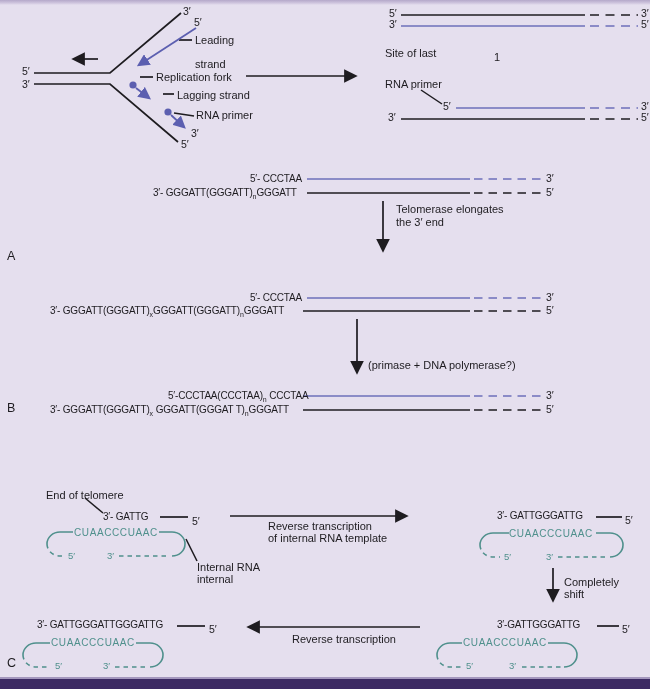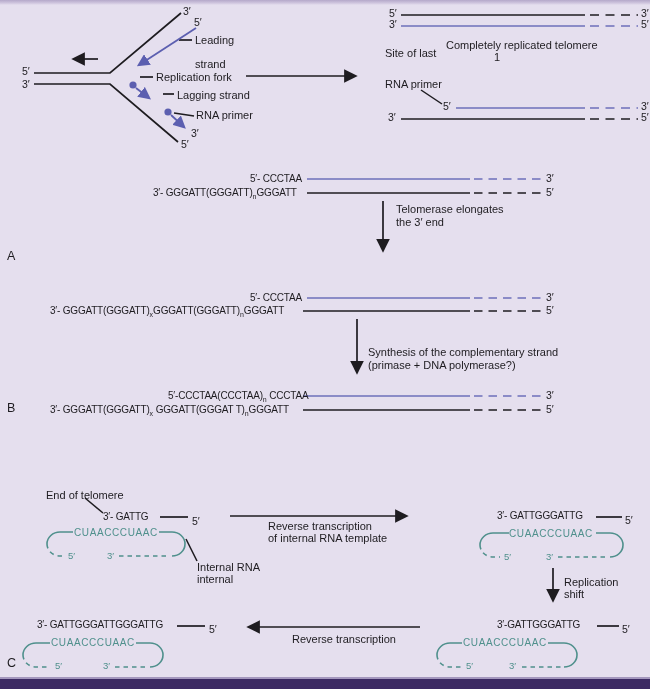--- a/index.html
+++ b/index.html
@@ -146,42 +146,40 @@
   <span class="abs t" style="left:156px;top:71px">Replication fork</span>
   <span class="abs t" style="left:177px;top:89px">Lagging strand</span>
   <span class="abs t" style="left:196px;top:109px">RNA primer</span>
   <span class="abs p" style="left:191px;top:128px">3′</span>
   <span class="abs p" style="left:181px;top:139px">5′</span>
 
   <span class="abs p" style="left:389px;top:8px">5′</span>
   <span class="abs p" style="left:641px;top:8px">3′</span>
   <span class="abs p" style="left:389px;top:19px">3′</span>
   <span class="abs p" style="left:641px;top:19px">5′</span>
-  <span class="abs t" style="left:446px;top:39px">Completely replicated telomere</span>
   <span class="abs t" style="left:494px;top:51px">1</span>
   <span class="abs t" style="left:385px;top:47px">Site of last</span>
   <span class="abs t" style="left:385px;top:78px">RNA primer</span>
   <span class="abs p" style="left:443px;top:101px">5′</span>
   <span class="abs p" style="left:641px;top:101px">3′</span>
   <span class="abs p" style="left:388px;top:112px">3′</span>
   <span class="abs p" style="left:641px;top:112px">5′</span>
 
   <span class="abs seq" style="left:250px;top:173px">5′- CCCTAA</span>
   <span class="abs p" style="left:546px;top:173px">3′</span>
   <span class="abs seq" style="left:153px;top:187px"><span>3′- GGGATT(GGGATT)</span><sub>n</sub><span>GGGATT</span></span>
   <span class="abs p" style="left:546px;top:187px">5′</span>
   <span class="abs t" style="left:396px;top:203px">Telomerase elongates</span>
   <span class="abs t" style="left:396px;top:216px">the 3′ end</span>
   <span class="abs panel" style="left:7px;top:250px">A</span>
 
   <span class="abs seq" style="left:250px;top:292px">5′- CCCTAA</span>
   <span class="abs p" style="left:546px;top:292px">3′</span>
   <span class="abs seq" style="left:50px;top:305px"><span>3′- GGGATT(GGGATT)</span><sub>x</sub><span>GGGATT(GGGATT)</span><sub>n</sub><span>GGGATT</span></span>
   <span class="abs p" style="left:546px;top:305px">5′</span>
-  <span class="abs t" style="left:368px;top:346px">Synthesis of the complementary strand</span>
   <span class="abs t" style="left:368px;top:359px">(primase + DNA polymerase?)</span>
   <span class="abs seq" style="left:168px;top:390px"><span>5′-CCCTAA(CCCTAA)</span><sub>n</sub><span> CCCTAA</span></span>
   <span class="abs p" style="left:546px;top:390px">3′</span>
   <span class="abs seq" style="left:50px;top:404px"><span>3′- GGGATT(GGGATT)</span><sub>x</sub><span> GGGATT(GGGAT T)</span><sub>n</sub><span>GGGATT</span></span>
   <span class="abs p" style="left:546px;top:404px">5′</span>
   <span class="abs panel" style="left:7px;top:402px">B</span>
 
   <span class="abs t" style="left:46px;top:489px">End of telomere</span>
   <span class="abs seq" style="left:103px;top:511px">3′- GATTG</span>
   <span class="abs" style="left:192px;top:511px"><span class="dots"></span><span class="p">5′</span></span>
@@ -191,21 +189,21 @@
   <span class="abs t" style="left:197px;top:561px">Internal RNA</span>
   <span class="abs t" style="left:197px;top:573px">internal</span>
   <span class="abs t" style="left:268px;top:520px">Reverse transcription</span>
   <span class="abs t" style="left:268px;top:532px">of internal RNA template</span>
 
   <span class="abs seq" style="left:497px;top:510px">3′- GATTGGGATTG</span>
   <span class="abs" style="left:625px;top:510px"><span class="dots"></span><span class="p">5′</span></span>
   <span class="abs loopseq" style="left:509px;top:528px">CUAACCCUAAC</span>
   <span class="abs looplabel" style="left:504px;top:552px">5′</span>
   <span class="abs looplabel" style="left:546px;top:552px">3′</span>
-  <span class="abs t" style="left:564px;top:576px">Replication</span>
+  <span class="abs t" style="left:564px;top:576px">Completely</span>
   <span class="abs t" style="left:564px;top:588px">shift</span>
 
   <span class="abs seq" style="left:497px;top:619px">3′-GATTGGGATTG</span>
   <span class="abs" style="left:622px;top:619px"><span class="dots"></span><span class="p">5′</span></span>
   <span class="abs loopseq" style="left:463px;top:637px">CUAACCCUAAC</span>
   <span class="abs looplabel" style="left:466px;top:661px">5′</span>
   <span class="abs looplabel" style="left:509px;top:661px">3′</span>
   <span class="abs t" style="left:292px;top:633px">Reverse transcription</span>
 
   <span class="abs seq" style="left:37px;top:619px">3′- GATTGGGATTGGGATTG</span>

